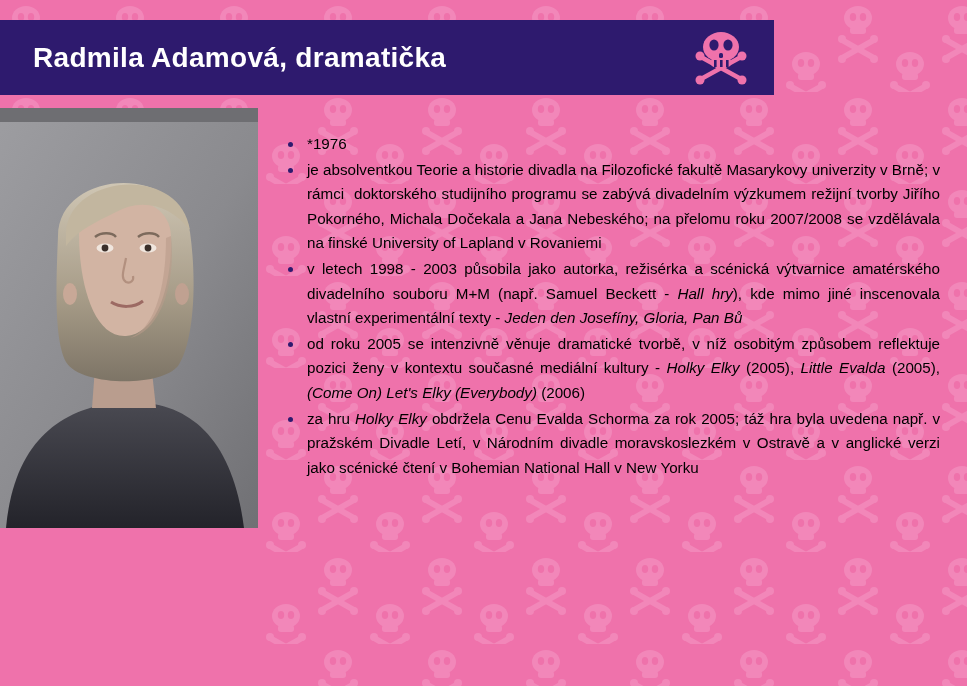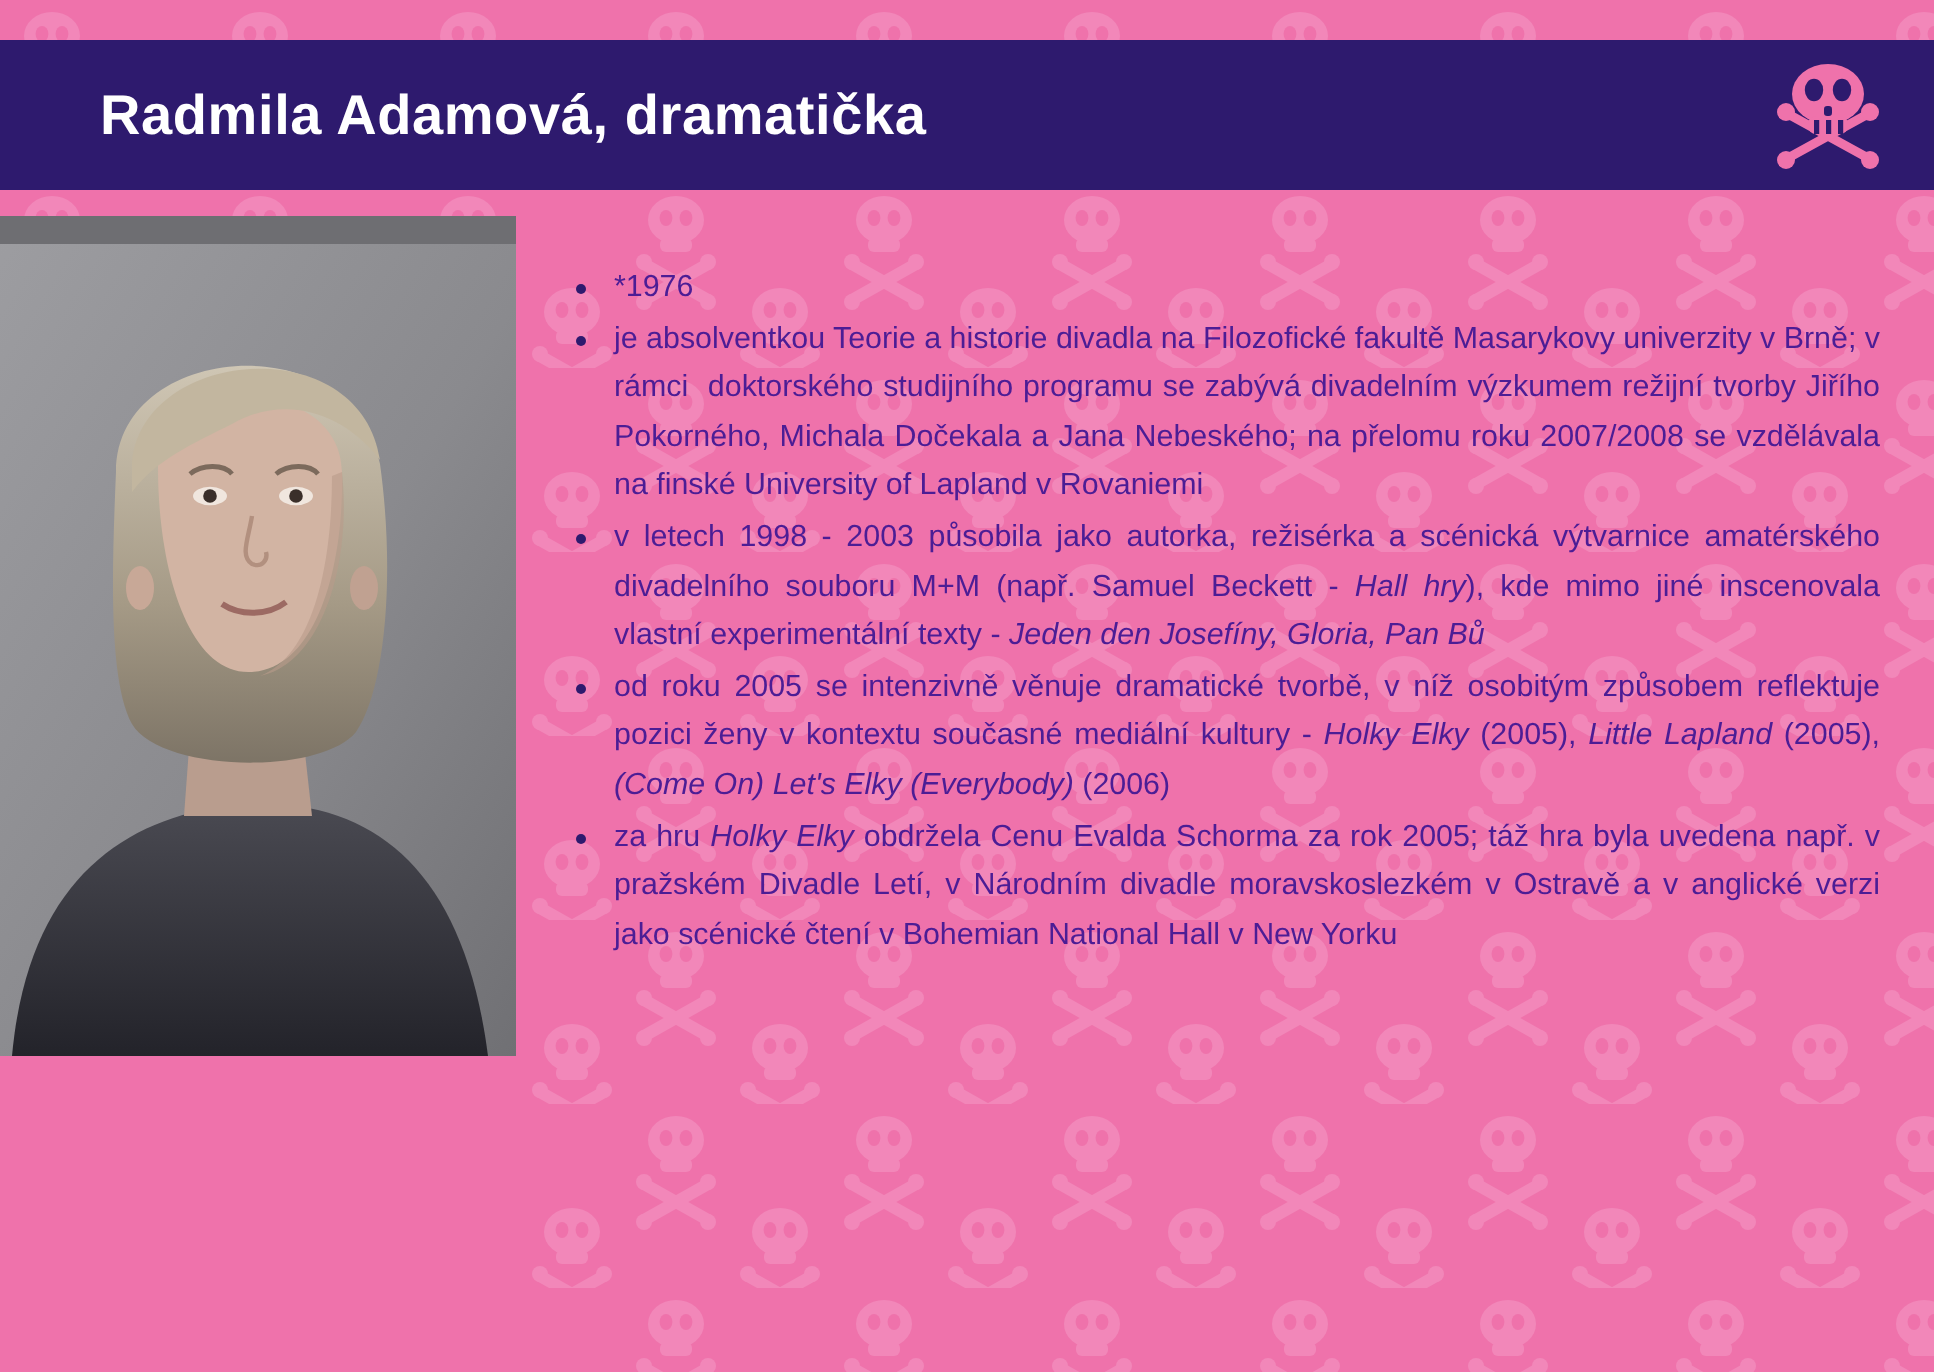--- a/index.html
+++ b/index.html
@@ -27,28 +27,28 @@
     z-index: 0;
     opacity: 1;
   }
   .pattern svg { display: block; width: 100%; height: 100%; }
 
   
   .header {
     position: absolute;
     left: 0;
     top: 20px;
-    width: 967px;
+    width: 774px;
     height: 75px;
     background: #2e1a6e;
     z-index: 3;
     display: flex;
     align-items: center;
     box-sizing: border-box;
-    padding-left: 50px;
+    padding-left: 33px;
   }
   .header-title {
     color: #ffffff;
     font-size: 28px;
     font-weight: bold;
     letter-spacing: 0.3px;
     white-space: nowrap;
   }
   .header-logo {
     position: absolute;
@@ -97,21 +97,21 @@
     width: 655px;
     z-index: 2;
   }
   ul.bullets {
     list-style: none;
     margin: 0;
     padding: 0;
   }
   ul.bullets > li {
     position: relative;
-    color: #4c1d95;
+    color: #000000;
     font-size: 15.2px;
     line-height: 24.6px;
     padding-left: 22px;
     margin-bottom: 1px;
     text-align: justify;
     text-justify: inter-word;
   }
   ul.bullets > li::before {
     content: "";
     position: absolute;
@@ -254,18 +254,18 @@
       </svg>
     </div>
     <div class="below"></div>
   </div>
 
   <div class="content">
     <ul class="bullets">
       <li>*1976</li>
       <li>je absolventkou Teorie a historie divadla na Filozofické fakultě Masarykovy univerzity v Brně; v rámci&nbsp; doktorského studijního programu se zabývá divadelním výzkumem režijní tvorby Jiřího Pokorného, Michala Dočekala a Jana Nebeského; na přelomu roku 2007/2008 se vzdělávala na finské University of Lapland v Rovaniemi</li>
       <li>v letech 1998 - 2003 působila jako autorka, režisérka a scénická výtvarnice amatérského divadelního souboru M+M (např. Samuel Beckett - <i>Hall hry</i>), kde mimo jiné inscenovala vlastní experimentální texty -<i>&nbsp;Jeden den Josefíny, Gloria, Pan Bů</i></li>
-      <li>od roku 2005 se intenzivně věnuje dramatické tvorbě, v níž osobitým způsobem reflektuje pozici ženy v kontextu současné mediální kultury - <i>Holky Elky</i> (2005), <i>Little Lapland</i> (2005), <i>(Come On) Let's Elky (Everybody)</i> (2006)</li>
+      <li>od roku 2005 se intenzivně věnuje dramatické tvorbě, v níž osobitým způsobem reflektuje pozici ženy v kontextu současné mediální kultury - <i>Holky Elky</i> (2005), <i>Little Evalda</i> (2005), <i>(Come On) Let's Elky (Everybody)</i> (2006)</li>
       <li class="nj-last">za hru <i>Holky Elky</i> obdržela Cenu Evalda Schorma za rok 2005; táž hra byla uvedena např. v pražském Divadle Letí, v Národním divadle moravskoslezkém v Ostravě a v anglické verzi jako scénické čtení v Bohemian National Hall v New Yorku</li>
     </ul>
   </div>
 
 </div>
 
 </body></html>

